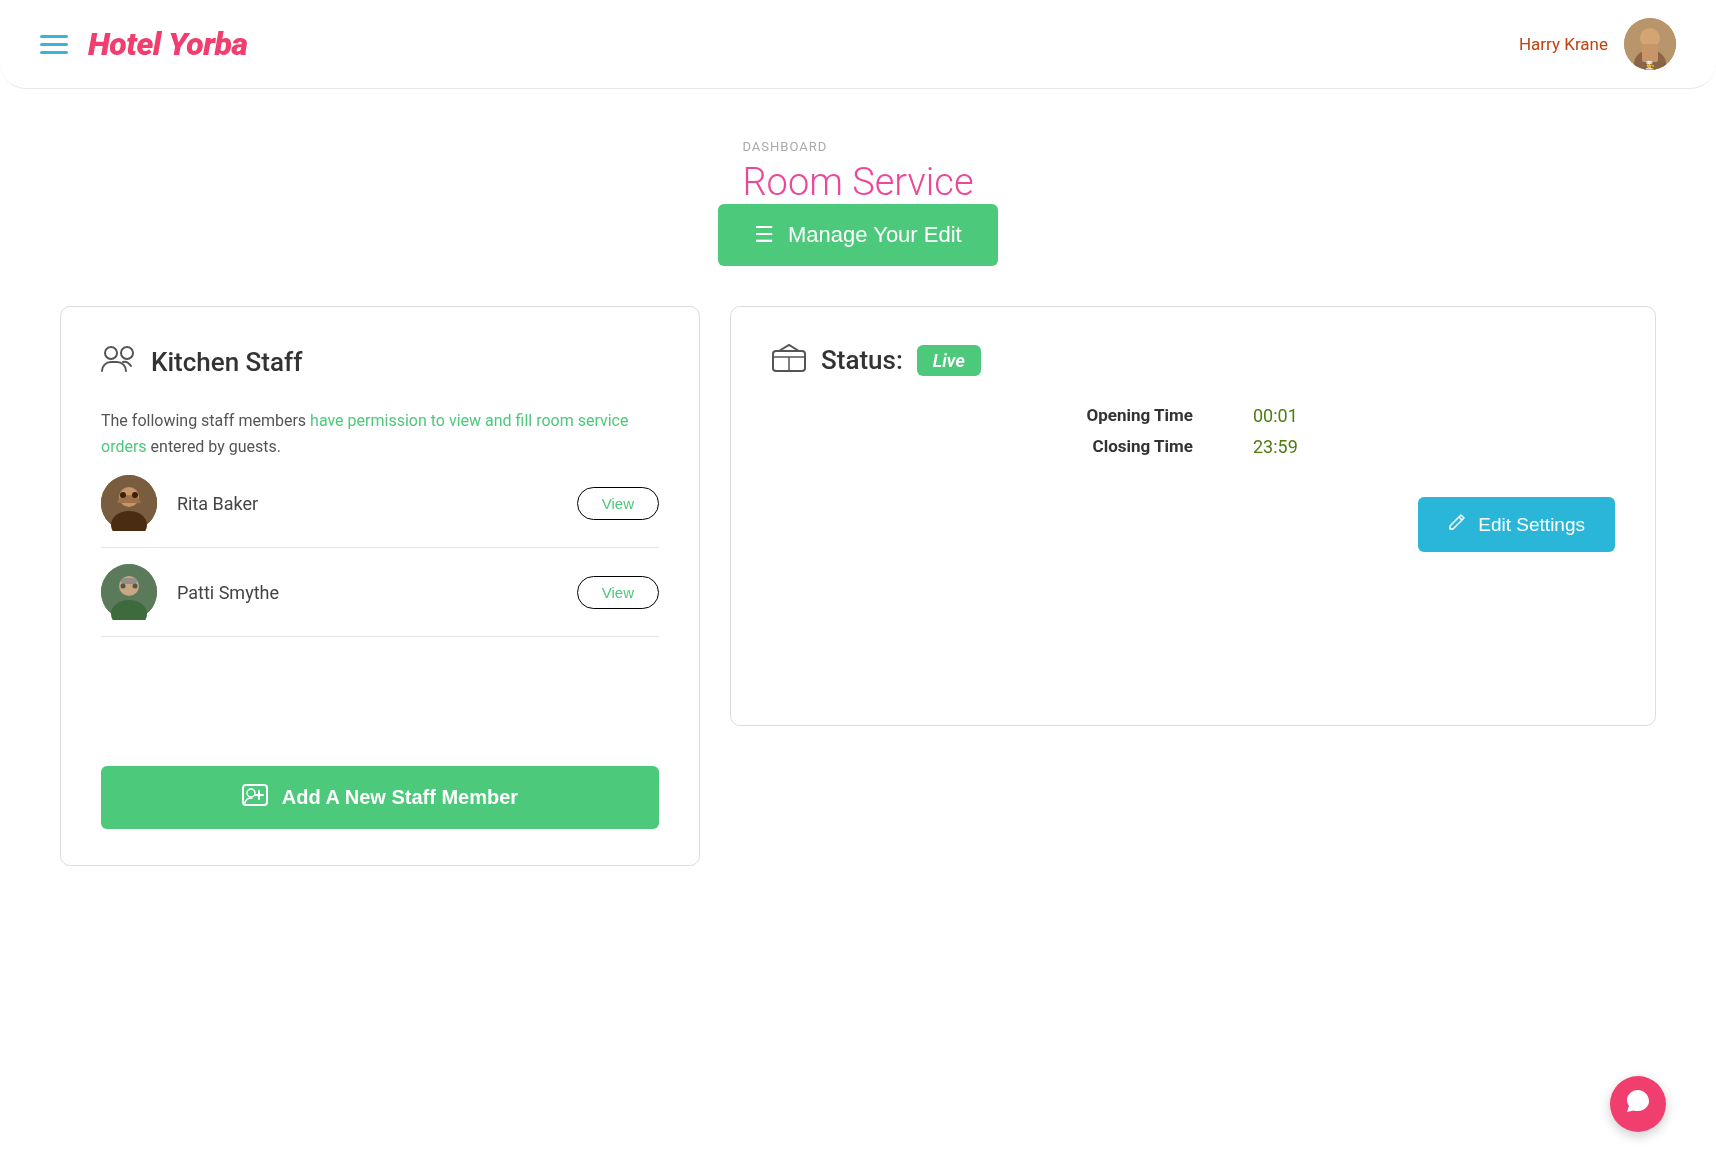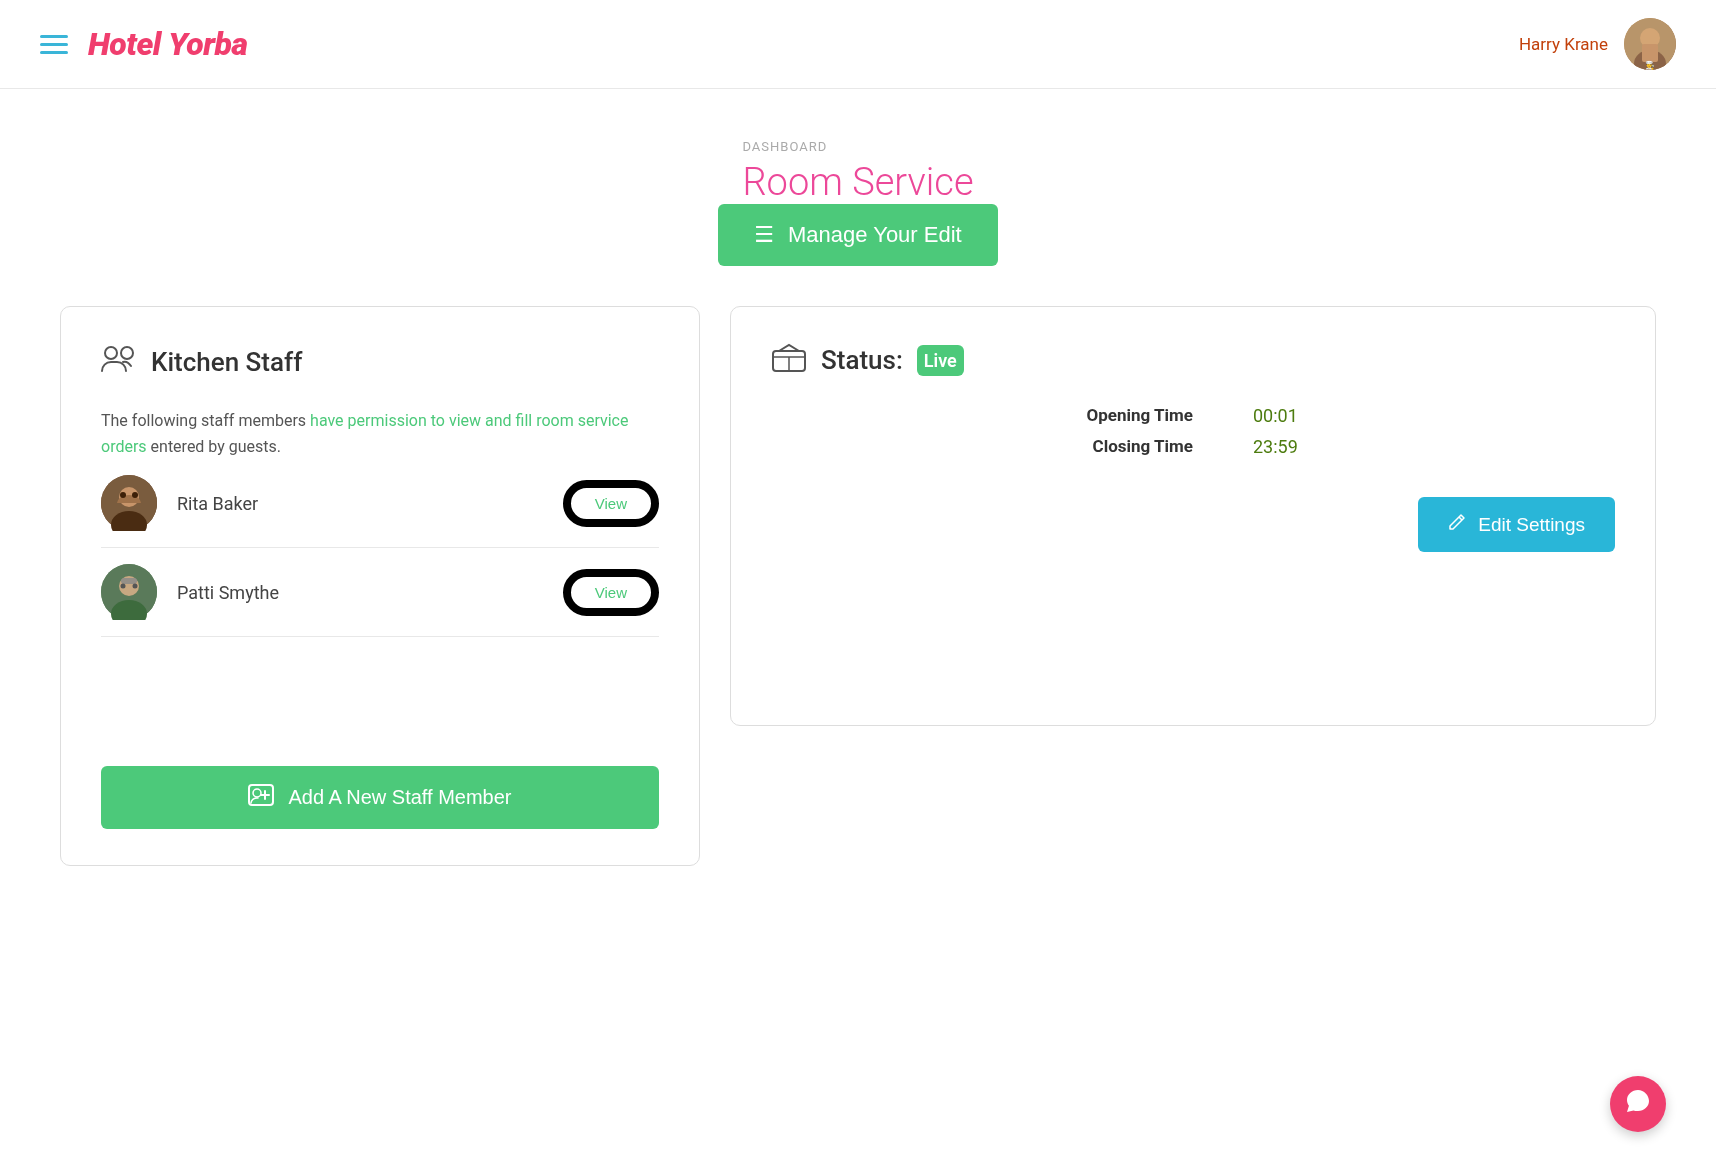--- a/index.html
+++ b/index.html
@@ -12,20 +12,21 @@
     }
 
     
     .header {
       display: flex;
       align-items: center;
       justify-content: space-between;
       padding: 18px 40px;
       border-bottom: 1px solid #e8e8e8;
       background: #fff;
+      border-radius: 26px;
     }
     .header-left {
       display: flex;
       align-items: center;
       gap: 20px;
     }
     .hamburger-icon {
       display: flex;
       flex-direction: column;
       gap: 5px;
@@ -202,38 +203,38 @@
       width: 56px;
       height: 56px;
       border-radius: 50%;
     }
     .staff-name {
       flex: 1;
       font-size: 18px;
       color: #444;
     }
     .view-btn {
-      border: 8px solid #000000;
+      border: 1px solid #000000;
       background: transparent;
       color: #4cc97a;
       border-radius: 24px;
       padding: 7px 24px;
       font-size: 15px;
       cursor: pointer;
     }
 
     
     .add-staff-btn {
       background: #4cc97a;
       color: #fff;
       border: none;
       border-radius: 6px;
       padding: 18px 30px;
       font-size: 20px;
-      font-weight: 400;
+      font-weight: 700;
       cursor: pointer;
       display: flex;
       align-items: center;
       gap: 14px;
       margin-top: 40px;
       width: 100%;
       justify-content: center;
     }
 
     
@@ -245,23 +246,24 @@
     }
     .status-title {
       font-size: 26px;
       font-weight: 500;
       color: #333;
     }
     .status-badge {
       background: #4cc97a;
       color: #fff;
       border-radius: 6px;
-      padding: 5px 7px;
+      padding: 5px 16px;
       font-size: 18px;
       font-weight: 600;
+      font-style: italic;
     }
     .status-desc {
       font-size: 16px;
       color: #555;
       line-height: 1.6;
       margin-bottom: 36px;
     }
     .status-desc .highlight {
       color: #4cc97a;
     }

